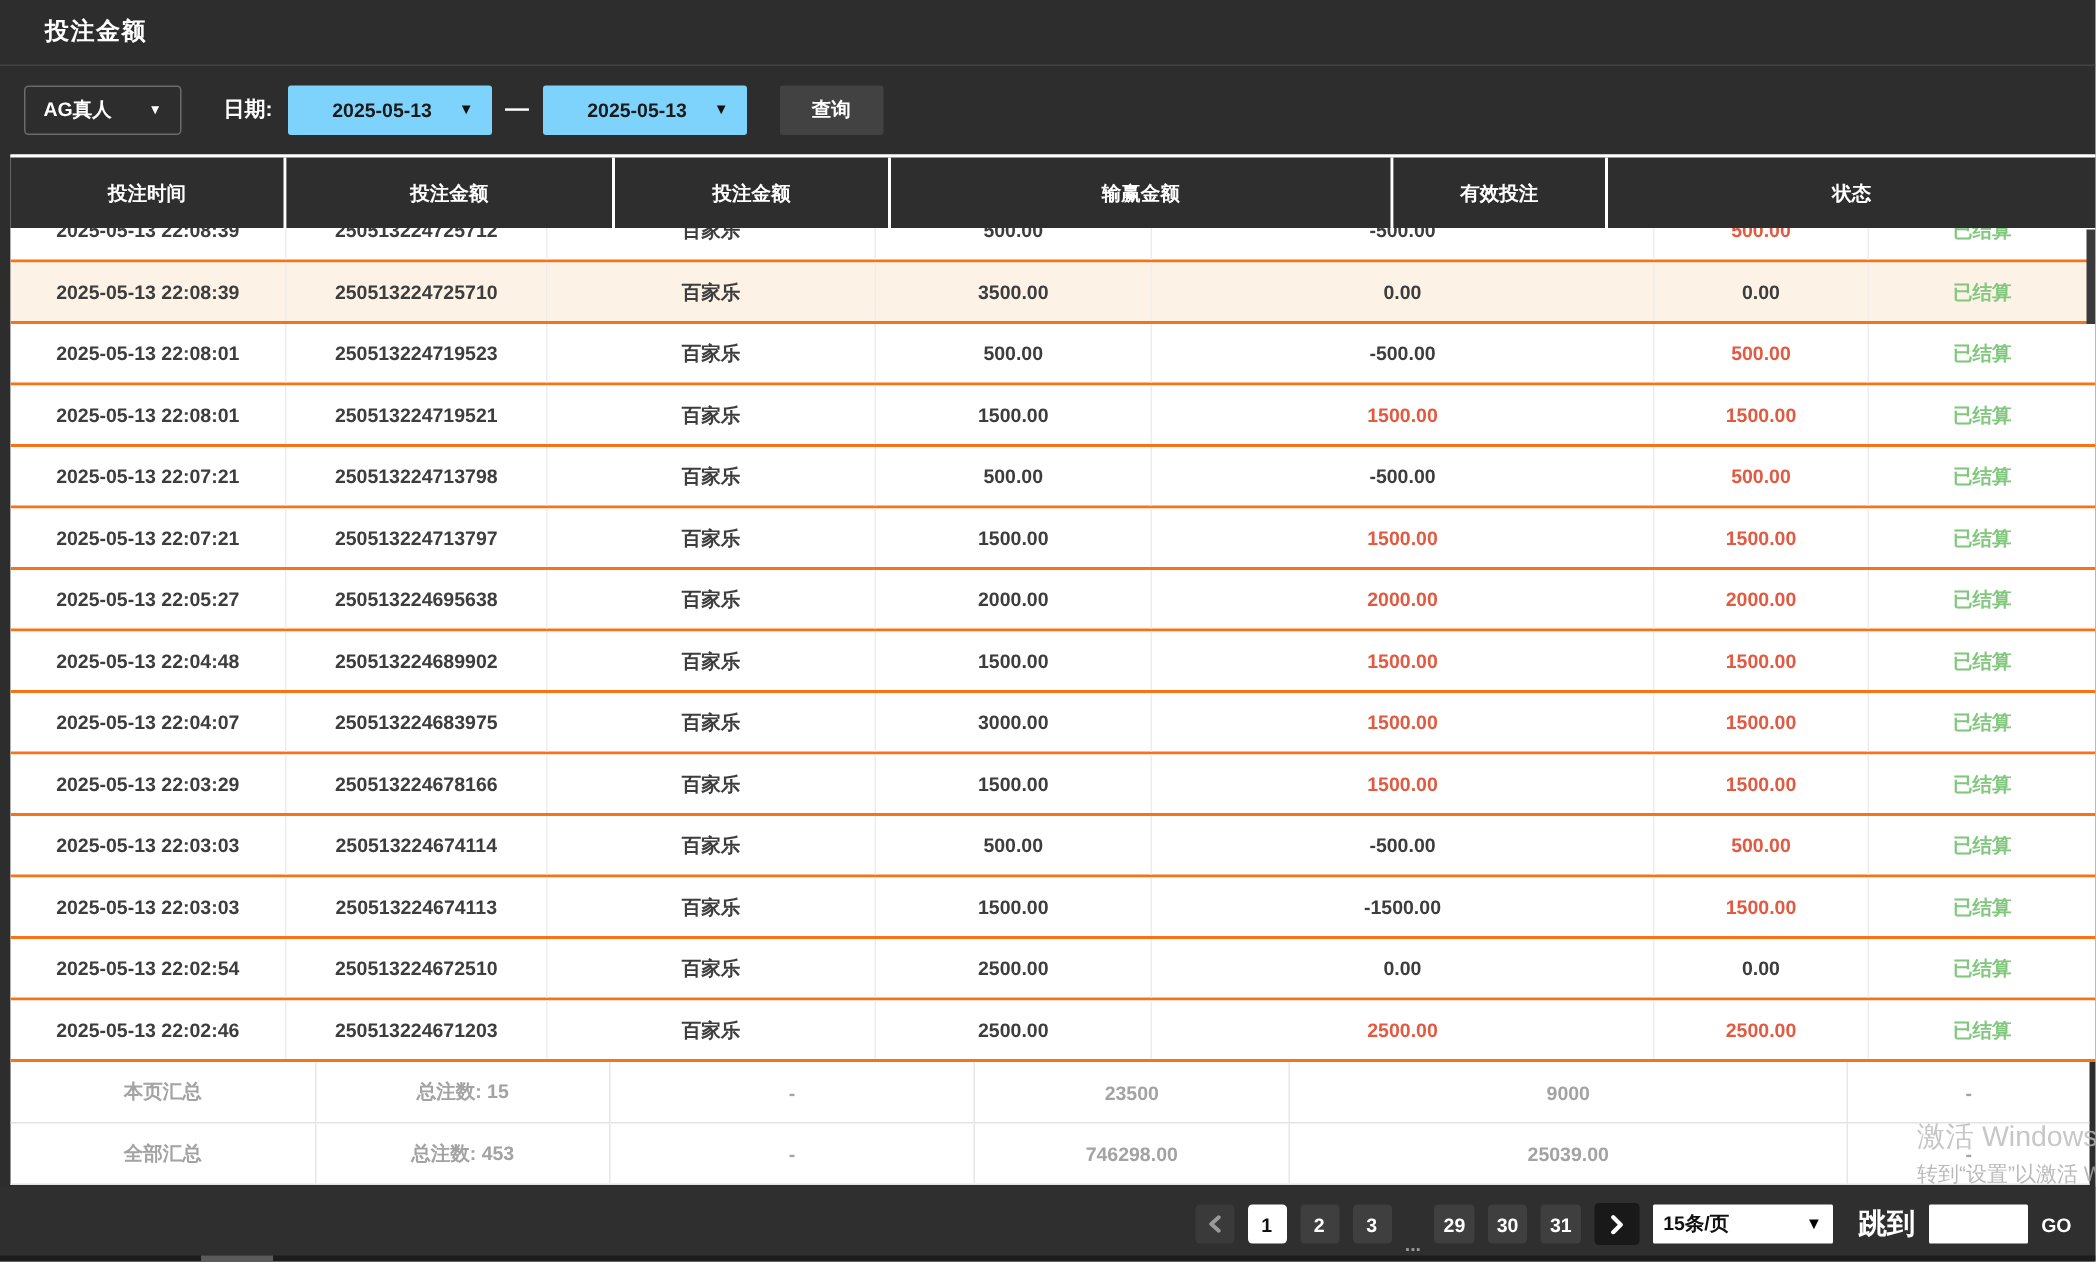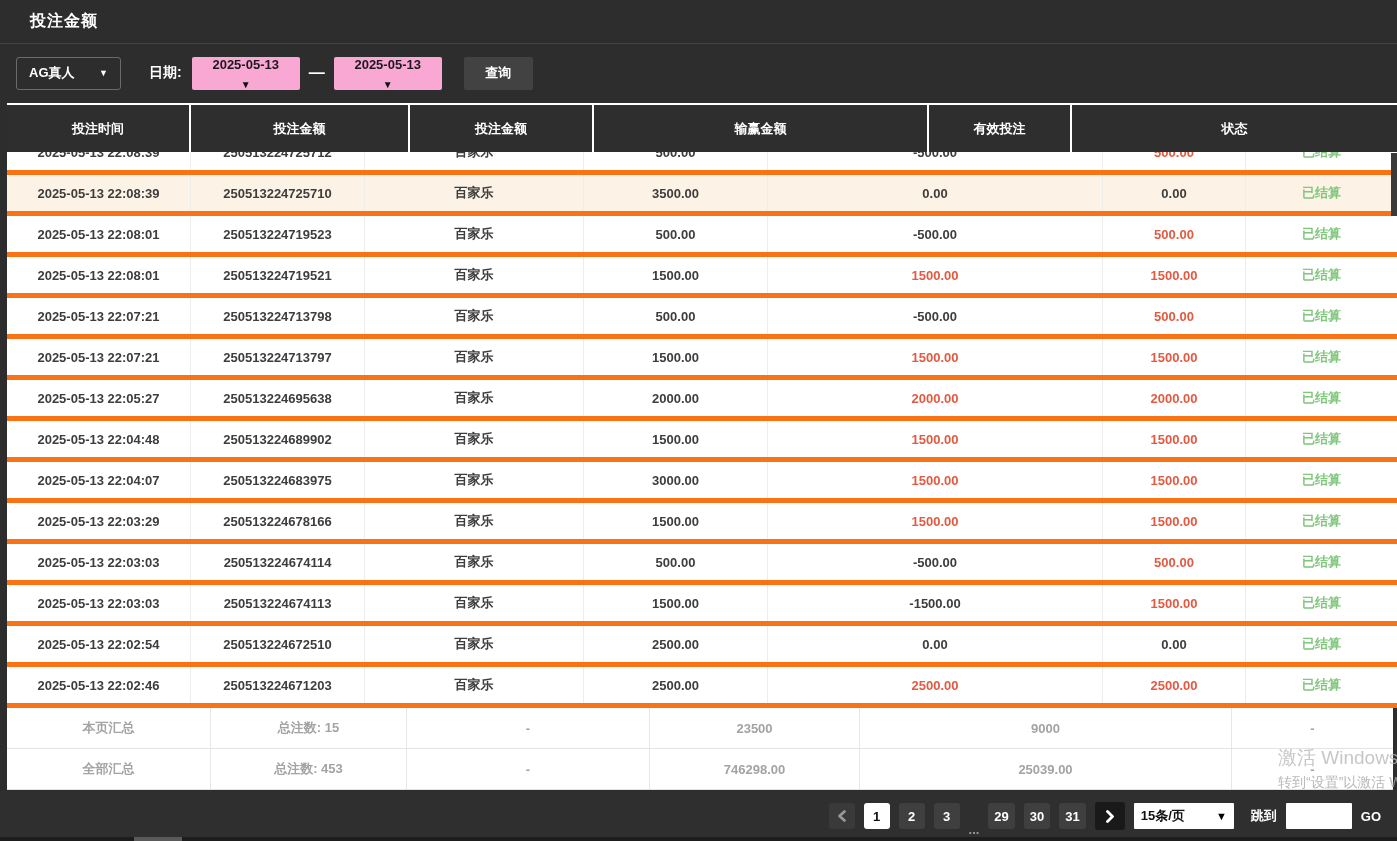--- a/index.html
+++ b/index.html
@@ -14,38 +14,38 @@
     position:relative;
   }
   
   .titlebar{height:44px; display:flex; align-items:center; padding-left:30px;
     border-bottom:1px solid #424242; color:#fff; font-size:16px; font-weight:bold; letter-spacing:1px;}
   .filterbar{height:58px; display:flex; align-items:center; padding-left:16px; color:#fff;}
   .select{height:33px; display:flex; align-items:center; justify-content:space-between;
     border-radius:3px; font-size:13px; font-weight:bold; cursor:pointer;}
   .select.dark{width:105px; background:transparent; border:1px solid #6b6b6b; color:#fff; padding:0 12px;}
   .select.dark .caret{color:#fff; font-size:9px;}
-  .select.light{width:108px; background:#f9a8d4; color:#1a1a1a; padding:0 12px; border-radius:2px;flex-direction:column;}
+  .select.light{width:136px; background:#7dd3fc; color:#1a1a1a; padding:0 12px; border-radius:2px;}
   .select.light .caret{color:#111; font-size:10px;}
   .select.light .val{flex:1; text-align:center;}
   .date-label{font-size:14px; font-weight:bold; margin:0 10px 0 28px;}
   .dash{margin:0 9px; font-weight:bold; color:#fff;}
   .query-btn{margin-left:22px; width:69px; height:33px; background:#424242; color:#fff;
     border:none; border-radius:2px; font-size:13px; font-weight:bold; cursor:pointer; font-family:inherit;}
   
   .table-wrap{position:absolute; left:7px; right:0; top:103px;}
   .thead{display:flex; height:49px; background:#fff; border-top:2px solid #fff;}
   .hcell{background:var(--dark2); color:#fff; font-size:13px; font-weight:bold;
     display:flex; align-items:center; justify-content:center; border-right:2px solid #fff;}
   .hcell:last-child{border-right:none;}
   .c0{width:184px;} .c1{width:174px;} .c2{width:219px;} .c3{width:184px;}
   .c4{width:335px;} .c5{width:143px;} .c6{flex:1;}
   .tbody{height:556px; overflow:hidden; background:#fff; position:relative;}
   .rows-inner{margin-top:-18px;}
-  .trow{display:flex; height:41px; background:#fff; border-bottom:5px solid #f97316;}
+  .trow{display:flex; height:41px; background:#fff; border-bottom:2px solid #f97316;}
   .trow.highlight{background:var(--hl);}
   .bcell{display:flex; align-items:center; justify-content:center; font-size:13px;
     font-weight:bold; color:#3d3d3d; border-right:1px solid #ededed;}
   .bcell:last-child{border-right:none;}
   .bcell.red{color:var(--red);}
   .bcell.green{color:var(--green);}
   .vthumb{position:absolute; right:0; top:1px; width:6px; height:63px; background:#3a3a3a;}
   
   .summary{position:absolute; left:7px; right:4px; top:708px; background:#fff;}
   .srow{display:flex; height:41px; border-bottom:1px solid #e3e3e3;}
@@ -57,25 +57,25 @@
   
   .footer{position:absolute; left:0; right:0; top:791px; height:50px; background:#2f2f2f;
     display:flex; align-items:center; justify-content:flex-end; padding-right:12px; gap:9px;}
   .pg-btn{min-width:26px; height:26px; padding:0 6px; background:#3f3f3f; color:#fff;
     border:none; border-radius:3px; font-size:13px; font-weight:bold;
     display:flex; align-items:center; justify-content:center; cursor:pointer; font-family:inherit;}
   .pg-btn.active{background:#fff; color:#111;}
   .pg-btn.nav-prev{background:#3a3a3a;}
   .pg-btn.nav-next{background:#191919; width:30px; height:28px;}
   .pg-ellipsis{color:#9a9a9a; font-size:13px; font-weight:bold; align-self:flex-end; padding-bottom:4px;}
-  .page-size{width:100px; height:26px; background:#fff; color:#111; border-radius:1px;
+  .page-size{width:120px; height:26px; background:#fff; color:#111; border-radius:1px;
     display:flex; align-items:center; justify-content:space-between; padding:0 7px;
     font-size:13px; font-weight:bold; cursor:pointer;}
   .page-size .caret{font-size:11px; color:#000;}
-  .jump-label{color:#fff; font-size:13px; font-weight:bold; margin-left:8px;}
+  .jump-label{color:#fff; font-size:19px; font-weight:bold; margin-left:8px;}
   .jump-input{width:66px; height:26px; border:none; border-radius:1px; background:#fff;
     font-size:13px; padding:0 6px; font-family:inherit;}
   .go-label{color:#fff; font-size:13px; font-weight:bold; background:none; border:none;
     cursor:pointer; font-family:inherit; margin-right:4px;}
   
   .watermark{position:absolute; left:1278px; top:745px; color:#b9b9b9; opacity:.8;
     pointer-events:none; white-space:nowrap;}
   .watermark .wm1{font-size:19px;}
   .watermark .wm2{font-size:14px; color:#a8a8a8; margin-top:3px;}
   .hscroll{position:absolute; left:0; right:0; bottom:0; height:4px; background:#1d1d1d;}

